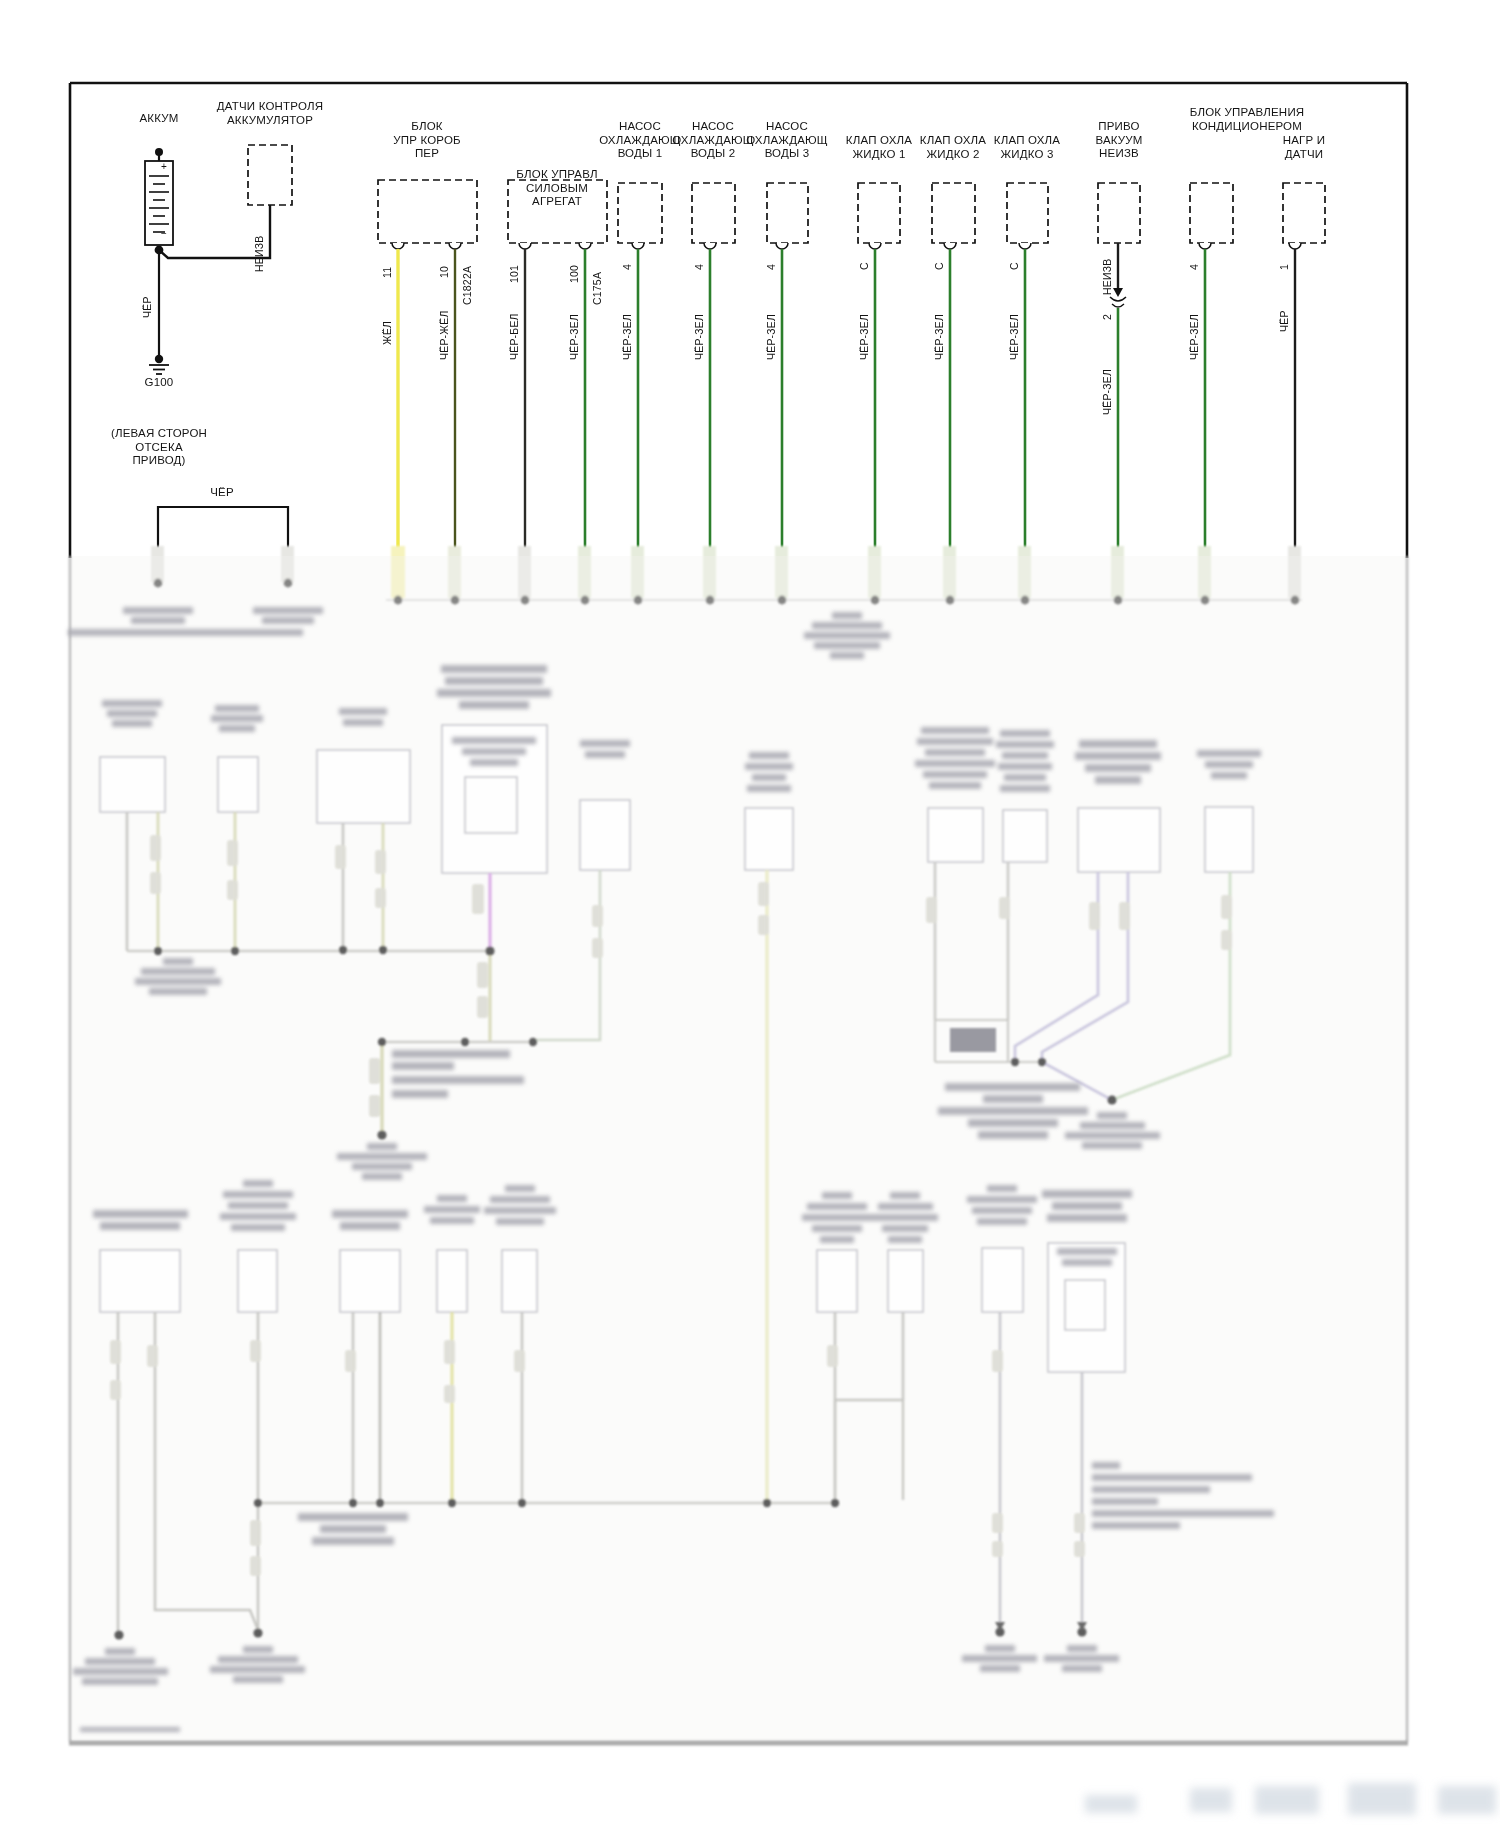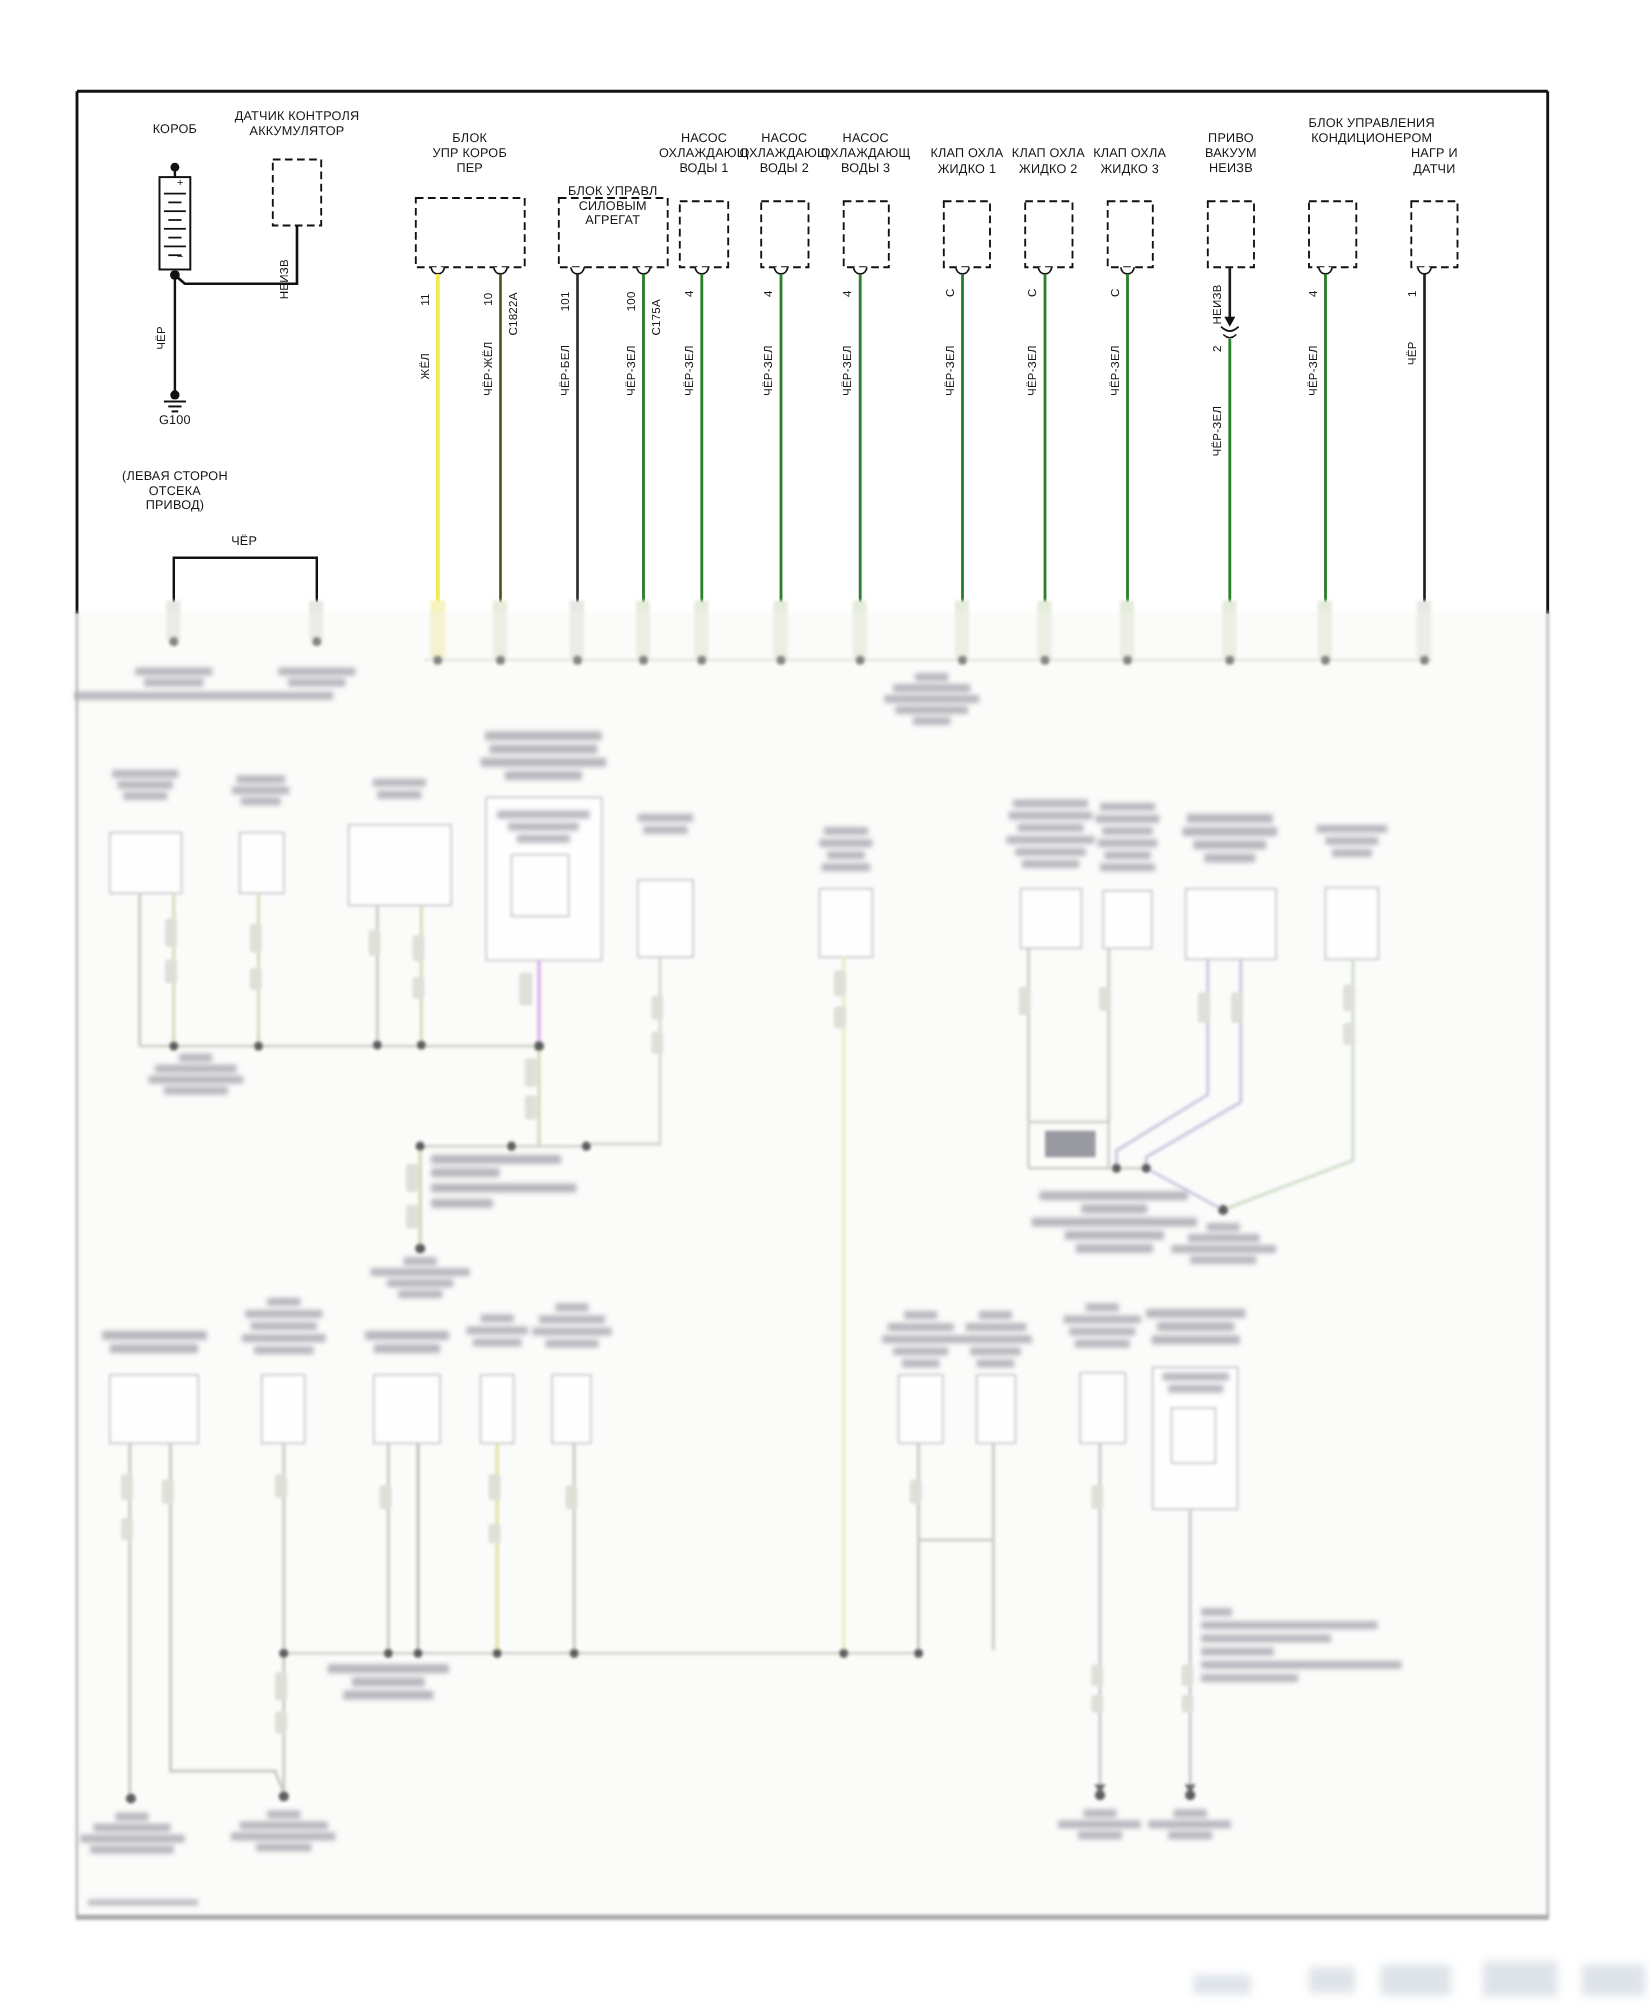--- a/index.html
+++ b/index.html
@@ -447,24 +447,24 @@
 
   <g filter="url(#b3)" fill="#c3cdd8" opacity="0.55">
     <rect x="1085" y="1795" width="52" height="18"></rect>
     <rect x="1190" y="1788" width="42" height="24"></rect>
     <rect x="1255" y="1786" width="64" height="28"></rect>
     <rect x="1348" y="1783" width="68" height="32"></rect>
     <rect x="1438" y="1786" width="58" height="28"></rect>
   </g>
 </svg>
 
-  <div class="clabel" style="left:109px;top:112px;width:100px;">КОРОБ</div>
+  <div class="clabel" style="left:109px;top:112px;width:100px;">АККУМ</div>
   <div class="sign" style="left:161px;top:161px;">+</div>
   <div class="sign" style="left:161px;top:228px;">−</div>
-  <div class="clabel" style="left:195px;top:100px;width:150px;">ДАТЧИК КОНТРОЛЯ
+  <div class="clabel" style="left:195px;top:100px;width:150px;">ДАТЧИ КОНТРОЛЯ
 АККУМУЛЯТОР</div>
   <div class="clabel" style="left:109px;top:376px;width:100px;">G100</div>
   <div class="clabel" style="left:84px;top:391px;width:150px;margin-top:36px;">(ЛЕВАЯ СТОРОН
 ОТСЕКА
 ПРИВОД)</div>
   <div class="clabel" style="left:182px;top:486px;width:80px;">ЧЁР</div>
 
   <div class="clabel" style="left:377px;top:120px;width:100px;">БЛОК
 УПР КОРОБ
 ПЕР</div>

